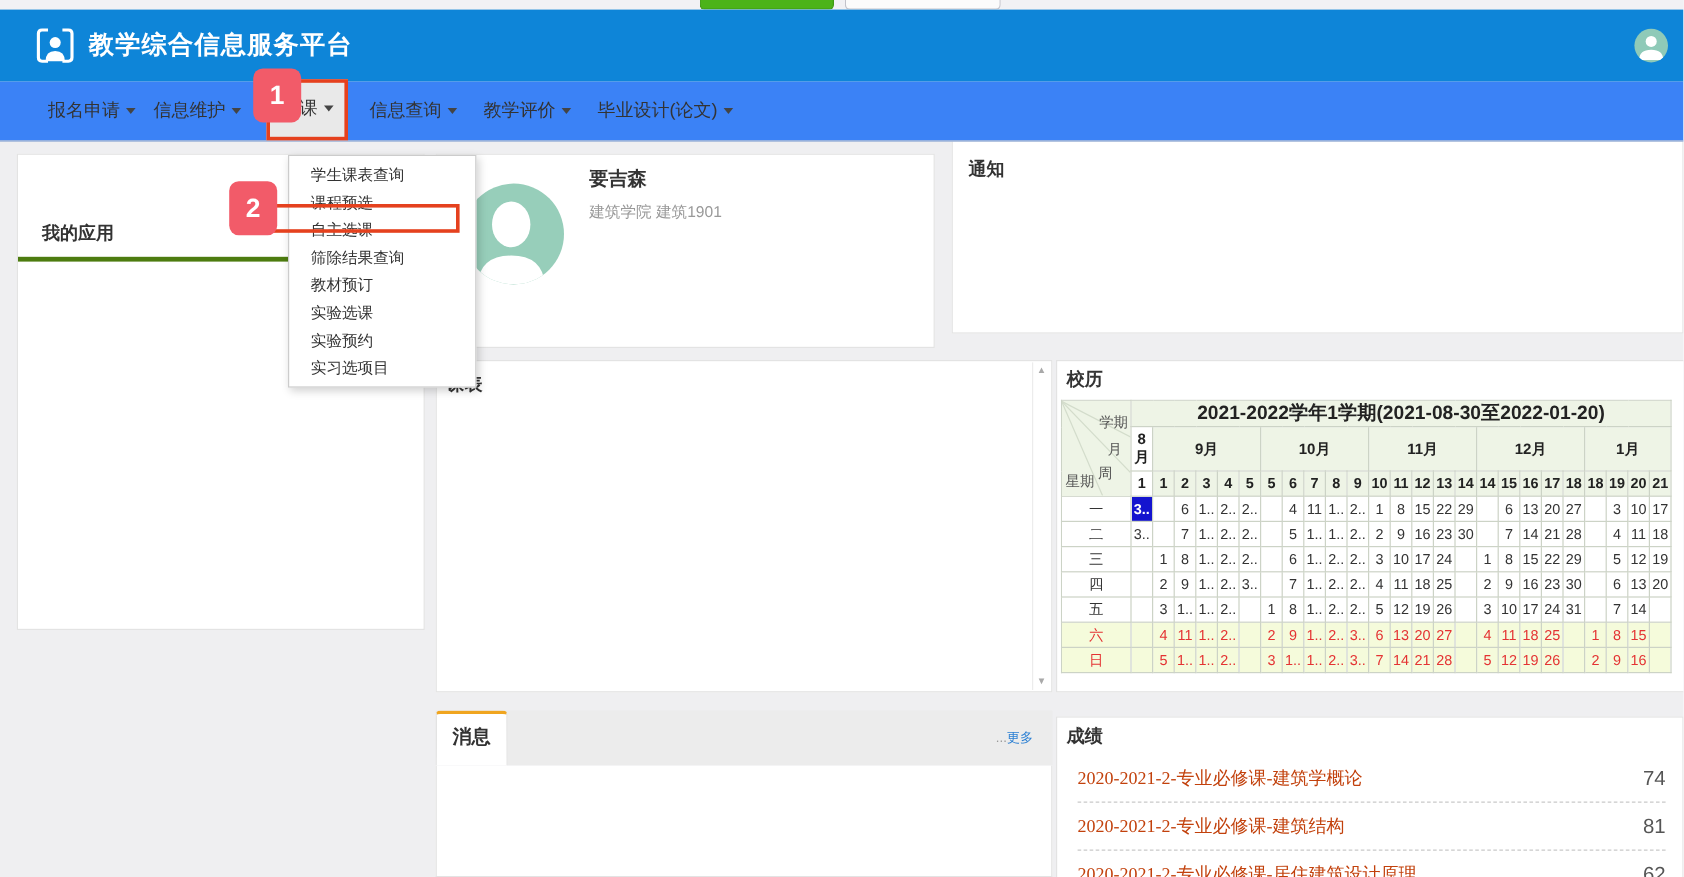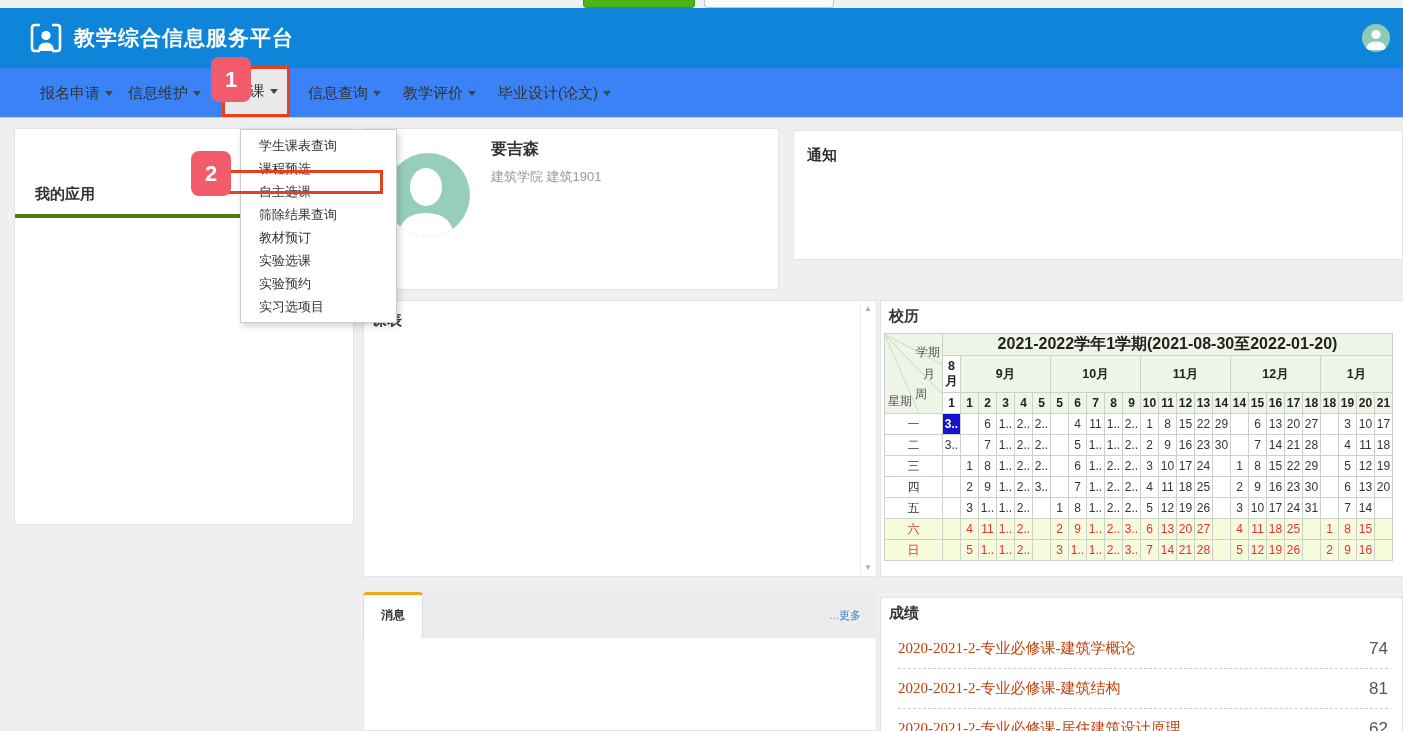--- a/index.html
+++ b/index.html
@@ -38,21 +38,21 @@
   .panel-title{font-size:15px;font-weight:bold;color:#333;}
 
   .p-myapps{left:14px;top:128px;width:340px;height:397px;}
   .p-myapps .panel-title{padding:16px 20px 10px 20px;border-bottom:4px solid #4d7c0f;margin-top:40px;}
 
   .p-profile{left:363px;top:128px;width:416px;height:162px;}
   .big-avatar{position:absolute;left:22px;top:24px;width:84px;height:84px;border-radius:50%;background:#97ceba;overflow:hidden;}
   .profile-name{position:absolute;left:127px;top:10px;font-size:16px;font-weight:bold;color:#333;}
   .profile-dept{position:absolute;left:127px;top:39px;font-size:13px;color:#999;}
 
-  .p-notice{left:793px;top:130px;width:610px;height:130px;}
+  .p-notice{left:793px;top:116px;width:610px;height:162px;}
   .p-notice .panel-title{padding:15px 0 0 13px;}
 
   .p-timetable{left:363px;top:300px;width:514px;height:277px;}
   .p-timetable .panel-title{padding:10px 0 0 8px;}
   .scrollbar{position:absolute;top:1px;bottom:1px;right:1px;width:15px;border-left:1px solid #ececec;display:flex;flex-direction:column;justify-content:space-between;align-items:center;padding:3px 0;box-sizing:border-box;}
   .scroll-arrow{font-size:8px;color:#a9a9a9;cursor:pointer;line-height:8px;}
 
   .p-calendar{left:880px;top:300px;width:619px;height:277px;overflow:hidden;}
   .p-calendar .panel-title{padding:6px 0 0 8px;}
   .cal-wrap{position:absolute;left:3px;top:32px;right:-20px;bottom:0;overflow:hidden;}
@@ -70,21 +70,21 @@
   .c-corner{background:#eef4e6;position:relative;}
   .diag{position:absolute;left:0;top:0;height:1px;background:#d3dccb;transform-origin:0 0;}
   .corner-l{position:absolute;font-size:12px;color:#555;}
   .corner-l0{right:2px;top:10px;}
   .corner-l1{right:7px;top:32px;}
   .corner-l2{right:15px;top:52px;}
   .corner-l3{left:3px;bottom:3px;}
 
   
   .msg-tabbar{position:absolute;left:363px;top:592px;width:514px;height:46px;background:#ececec;}
-  .msg-tab{position:absolute;left:0;top:0;width:60px;height:46px;background:#fff;border-top:3px solid #f0a51f;border-left:1px solid #ddd;border-right:1px solid #ddd;border-radius:4px 4px 0 0;box-sizing:border-box;text-align:center;line-height:40px;font-size:12px;font-weight:bold;color:#333;cursor:pointer;}
+  .msg-tab{position:absolute;left:0;top:0;width:60px;height:46px;background:#fff;border-top:3px solid #f0a51f;border-left:1px solid #ddd;border-right:1px solid #ddd;border-radius:4px 4px 0 0;box-sizing:border-box;text-align:center;line-height:40px;font-size:16px;font-weight:bold;color:#333;cursor:pointer;}
   .msg-more{position:absolute;right:16px;top:0;height:46px;line-height:46px;font-size:11px;cursor:pointer;}
   .msg-more .dots{color:#9a9a9a;}
   .msg-more .more{color:#2a7fd3;}
   .msg-content{position:absolute;left:363px;top:638px;width:514px;height:93px;background:#fff;border:1px solid #e3e3e3;border-top:none;box-sizing:border-box;}
 
   
   .p-grades{left:880px;top:597px;width:523px;height:140px;}
   .p-grades .panel-title{padding:6px 0 6px 8px;}
   .grade-row{display:flex;align-items:center;height:39px;margin:0 14px 0 17px;border-bottom:1px dashed #c9c9c9;cursor:pointer;}
   .grade-row:last-child{border-bottom:none;}

